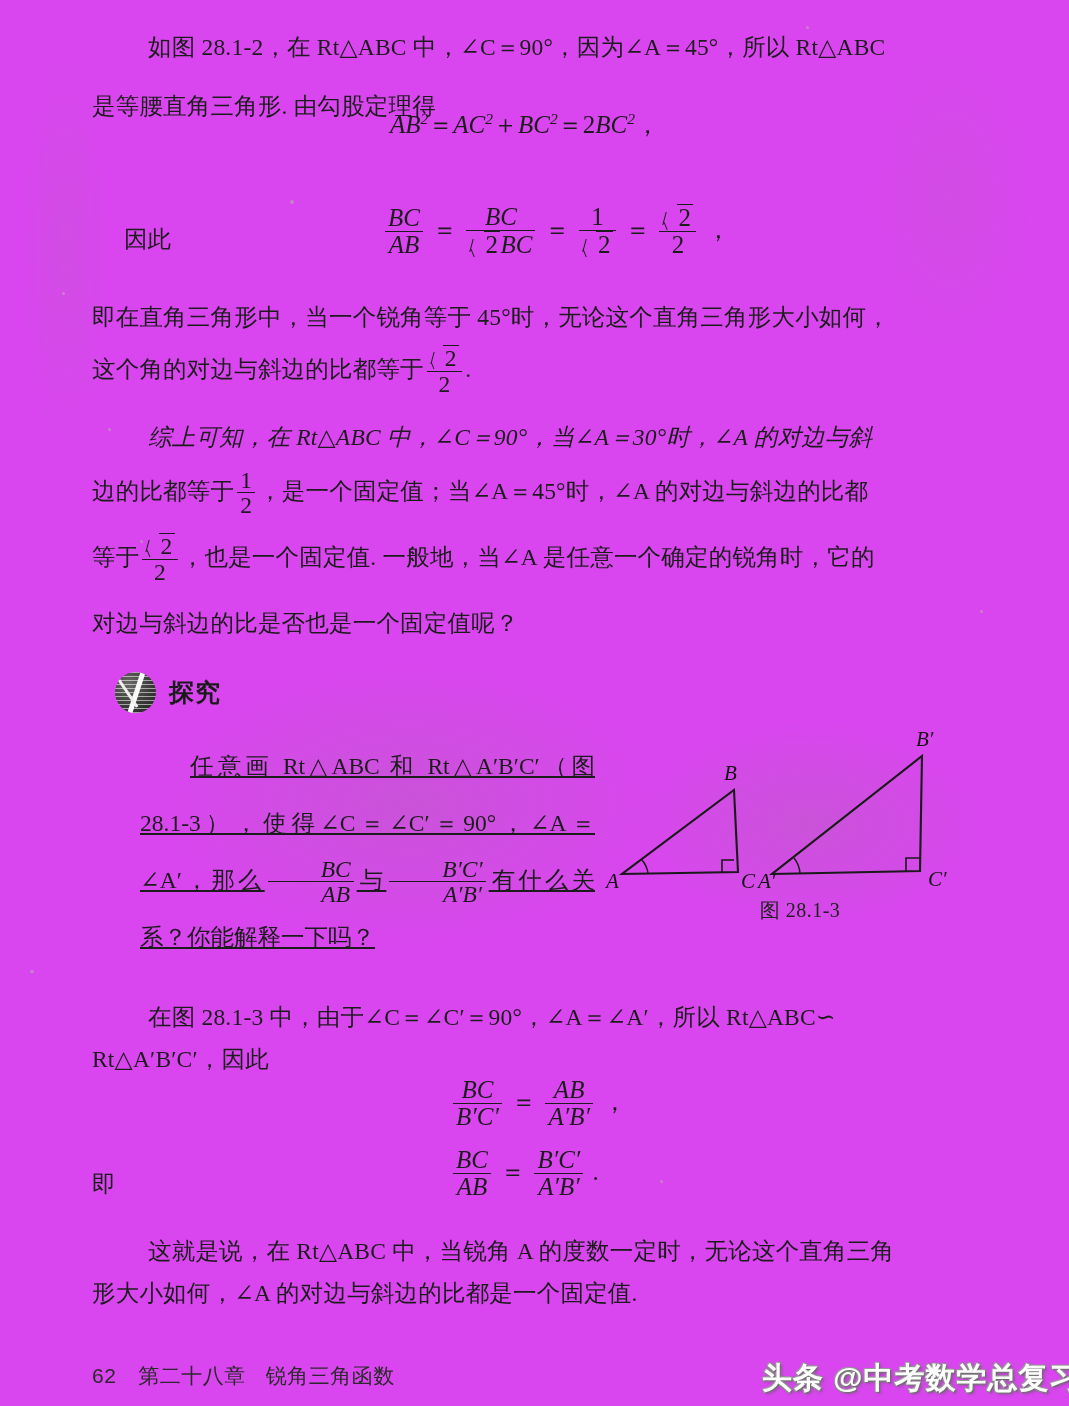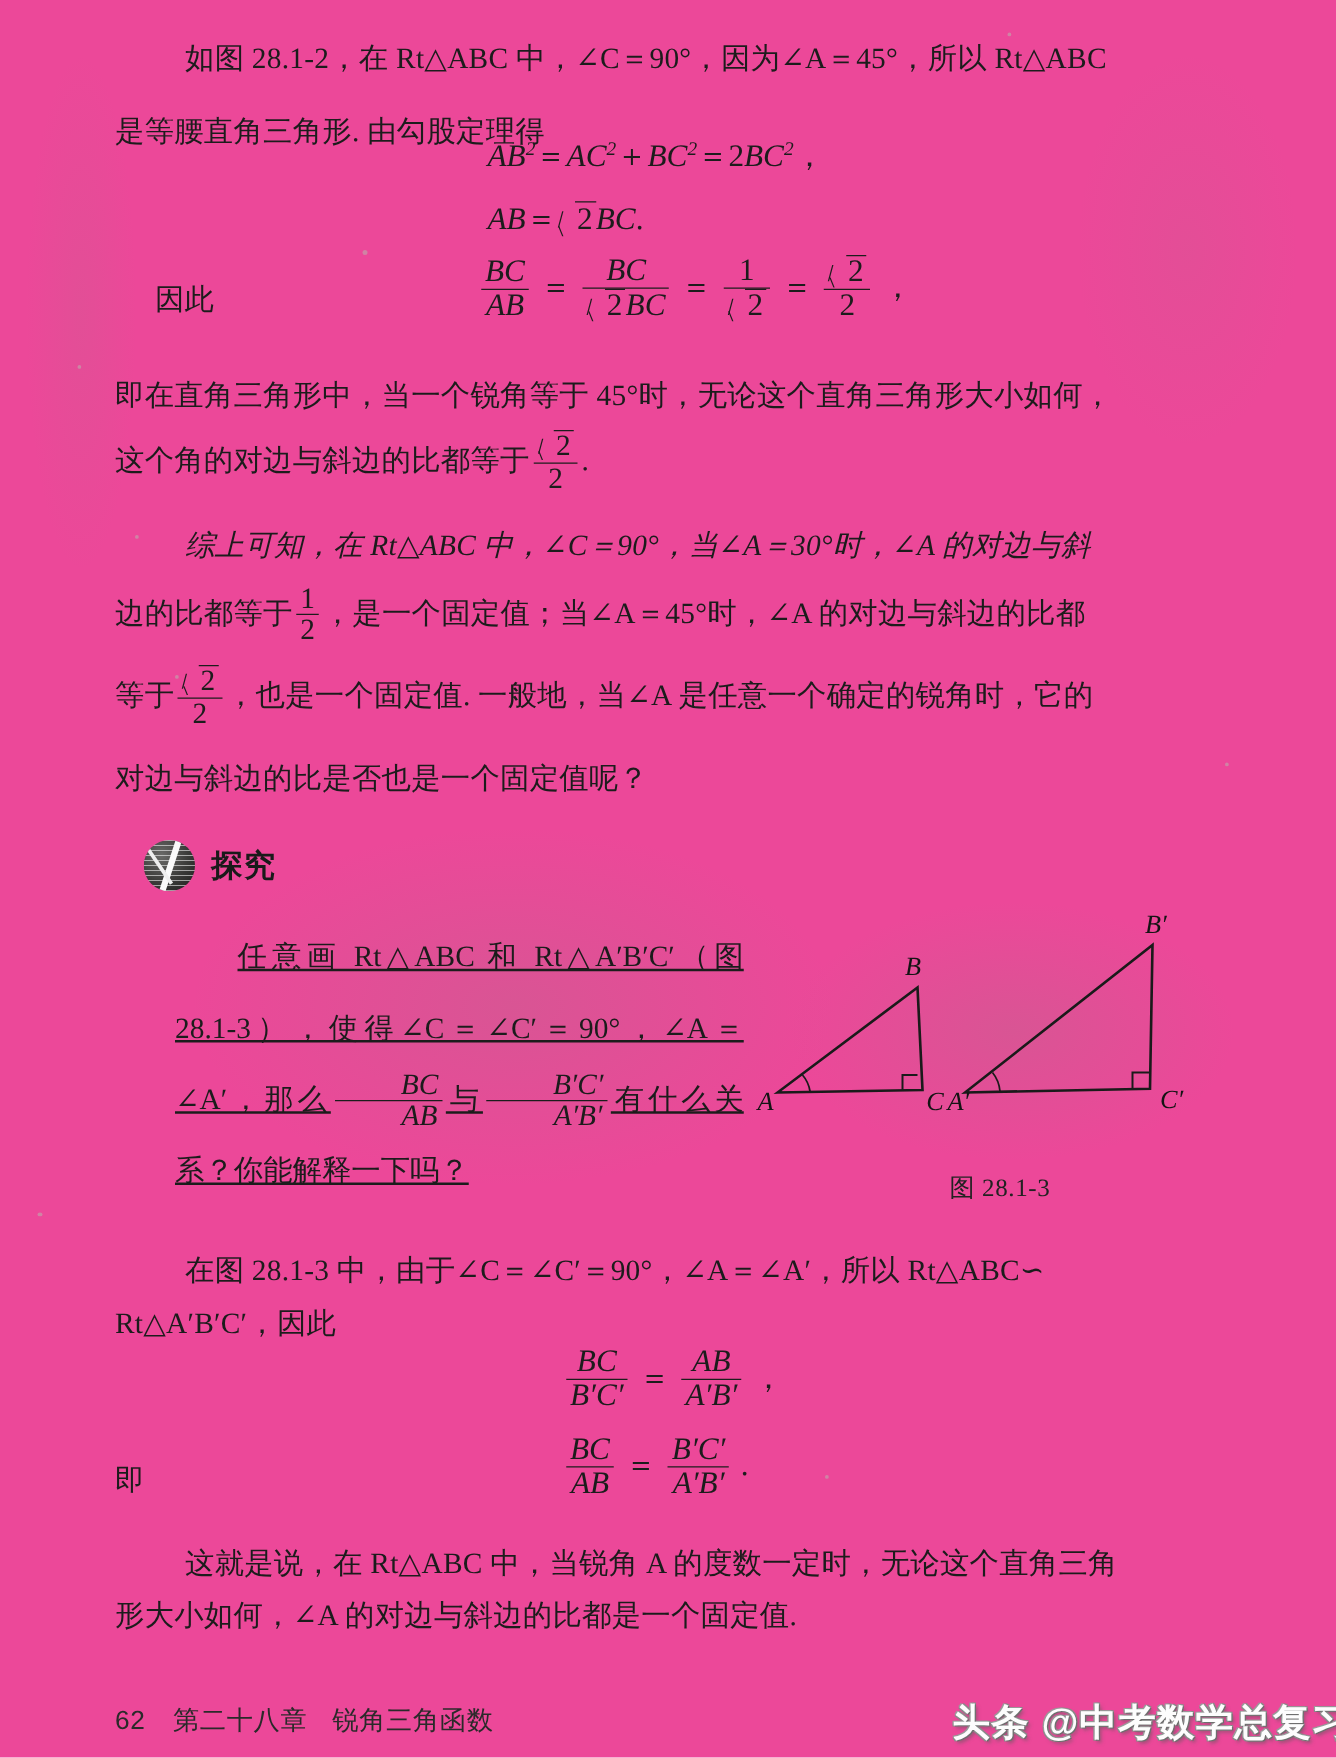--- a/index.html
+++ b/index.html
@@ -13,21 +13,21 @@
     position: relative;
     font-family: "Liberation Serif", "DejaVu Serif", serif;
     color: #1c1c1c;
     overflow: hidden;
   }
 
   
   #page {
     position: absolute;
     inset: 0;
-    background: #ec4899;
+    background: #d946ef;
   }
   .speck {
     position: absolute;
     background: #b9b5ad;
     border-radius: 50%;
     opacity: .55;
   }
   .smudge {
     position: absolute;
     border-radius: 50%;
@@ -203,21 +203,20 @@
   }
   #fig-caption {
     position: absolute;
     left: 604px;
     top: 897px;
     width: 392px;
     text-align: center;
     font-size: 20px;
     color: #222;
     letter-spacing: .5px;
-    margin-top: 40px;
   }
 
   
   #footer {
     position: absolute;
     left: 92px;
     top: 1362px;
     font-family: "Liberation Sans", "DejaVu Sans", sans-serif;
     font-size: 21px;
     color: #2a2a2a;
@@ -266,25 +265,20 @@
     <span>如图 28.1-2，在 Rt△ABC 中，∠C＝90°，因为∠A＝45°，所以 Rt△ABC</span><br>
     <span>是等腰直角三角形. 由勾股定理得</span>
   </div>
 
   <div class="eqrow" style="top:108px;">
     <span class="eq" style="margin-left:298px;">
       <span class="math">AB<sup class="exp">2</sup></span><span class="up">＝</span><span class="math">AC<sup class="exp">2</sup></span><span class="up">＋</span><span class="math">BC<sup class="exp">2</sup></span><span class="up">＝2</span><span class="math">BC<sup class="exp">2</sup></span><span class="up">，</span>
     </span>
   </div>
 
-  <div class="eqrow" style="top:158px;">
-    <span class="eq" style="margin-left:298px;">
-      <span class="math">AB</span><span class="up">＝</span><span class="sqrt"><span class="rad up">2</span></span><span class="math">BC</span><span class="up">.</span>
-    </span>
-  </div>
 
   <div class="eqrow" style="top:205px;">
     <span class="eqlabel" style="top:18px;left:32px;">因此</span>
     <span class="eq" style="margin-left:290px;">
       <span class="frac">
         <span class="num">BC</span>
         <span class="den">AB</span>
       </span>
       <span class="up">＝</span>
       <span class="frac">

